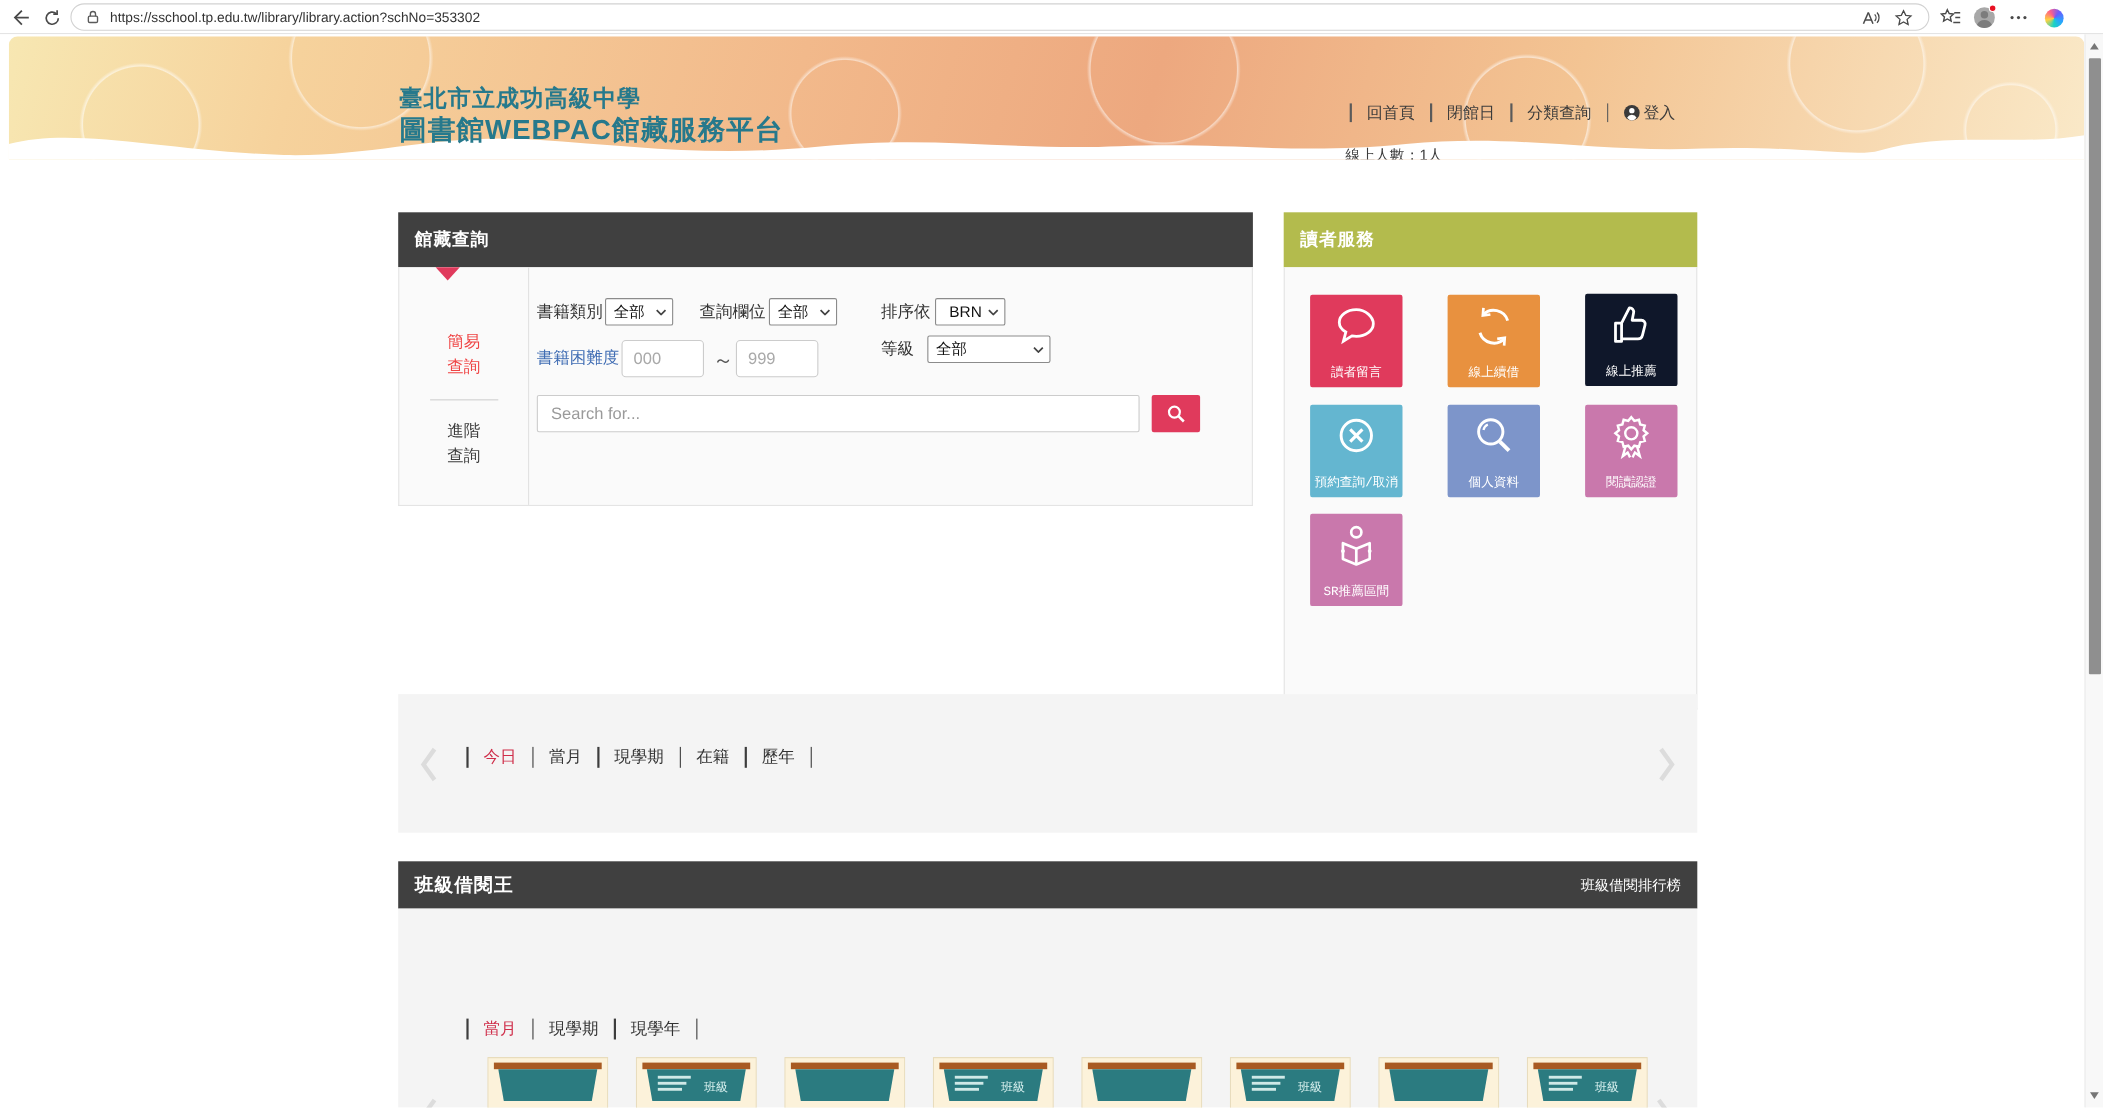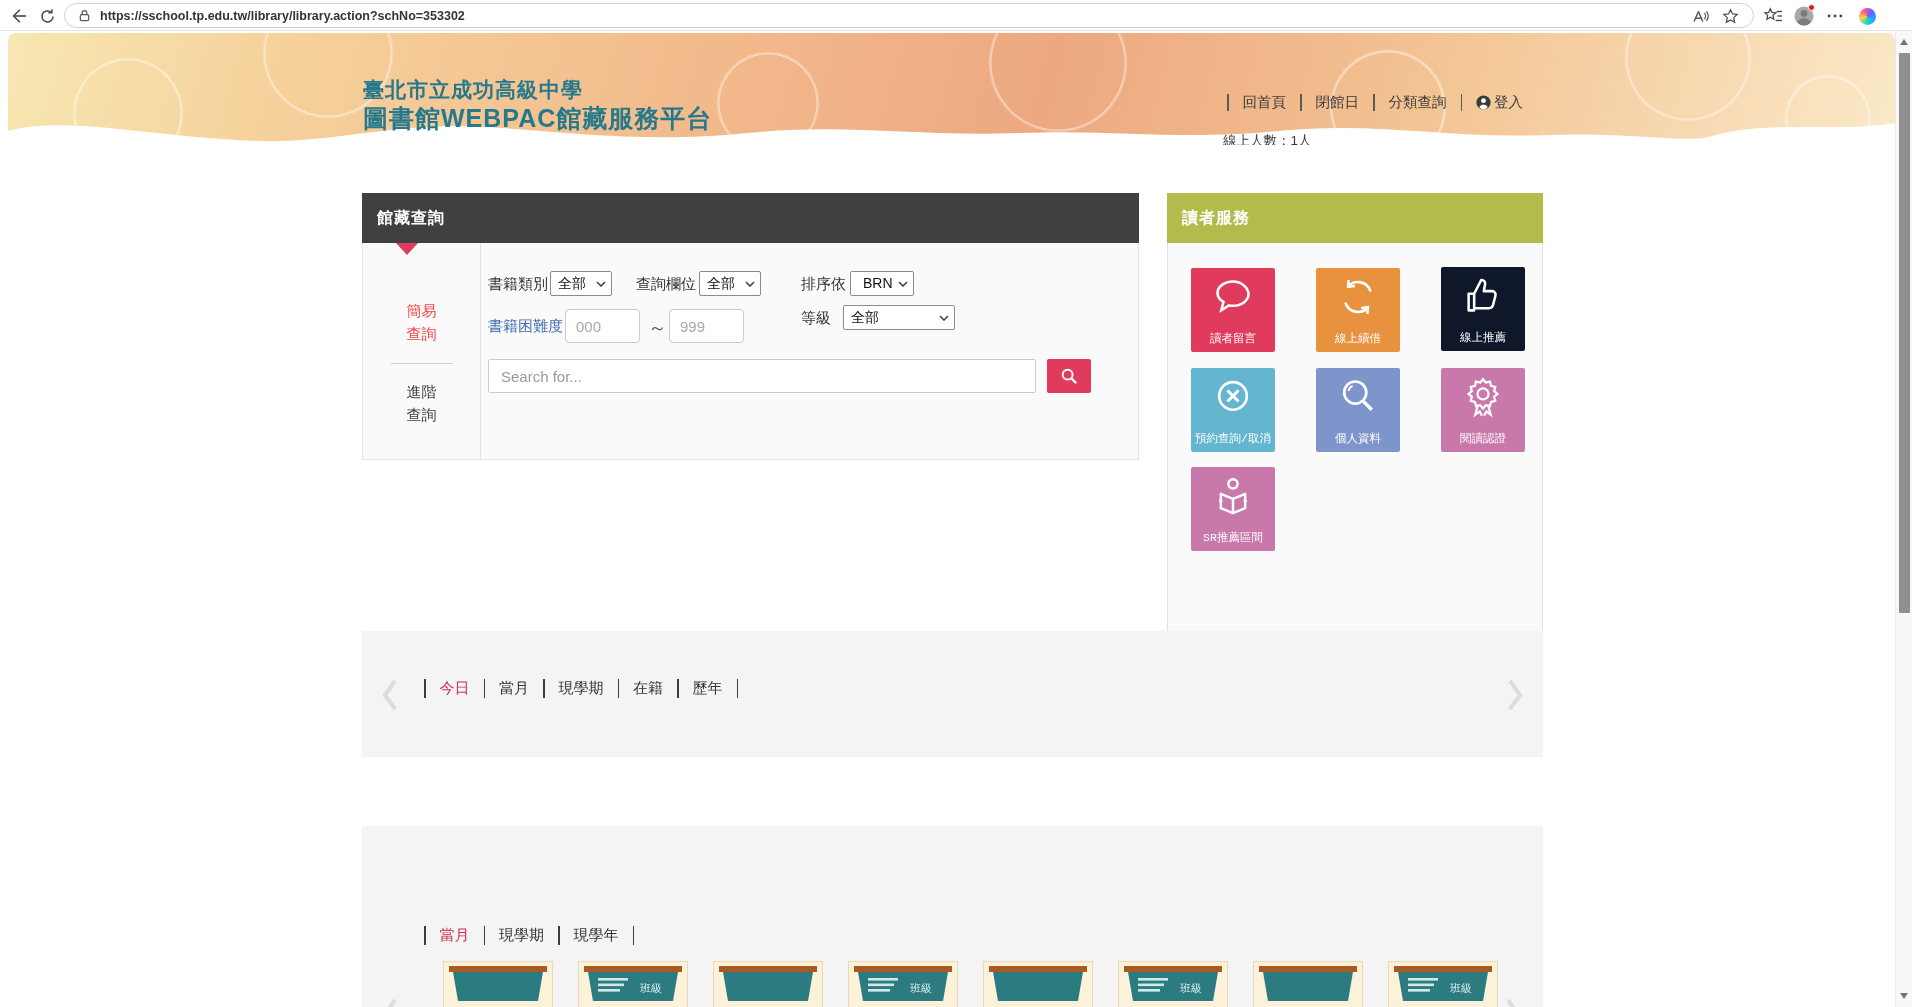--- a/index.html
+++ b/index.html
@@ -3,21 +3,21 @@
 <meta charset="utf-8">
 <style>
   * { margin:0; padding:0; box-sizing:border-box; }
   html,body { background:#fff; }
   body { font-family:"Liberation Sans","DejaVu Sans",sans-serif; }
   #screen { position:relative; width:1912px; height:1007px; overflow:hidden; background:#fff; }
 
   
   .browser-bar { position:absolute; left:0; top:0; width:1912px; height:31px; background:#ffffff; border-bottom:1px solid #e4e4e4; z-index:50; }
   .nav-btn { position:absolute; top:5px; width:22px; height:22px; display:flex; align-items:center; justify-content:center; cursor:pointer; }
-  .address-pill { position:absolute; left:64px; top:3px; width:1690px; height:25px; border:1px solid #d2d2d2; border-radius:13px; background:#fff; display:flex; align-items:center;font-weight:bold; }
+  .address-pill { position:absolute; left:64px; top:3px; width:1690px; height:25px; border:1px solid #d2d2d2; border-radius:13px; background:#fff; display:flex; align-items:center; }
   .url-text { font-size:12.5px; color:#333; margin-left:8px; white-space:nowrap; }
   .chrome-icon { position:absolute; top:5px; width:22px; height:22px; display:flex; align-items:center; justify-content:center; }
   .avatar-wrap { position:relative; width:20px; height:20px; }
   .avatar-dot { position:absolute; right:-1px; top:-2px; width:7px; height:7px; border-radius:50%; background:#e81123; border:1px solid #fff; }
   .copilot-ball { width:17px; height:17px; border-radius:50%; background:conic-gradient(from 40deg,#6a5cff,#2aa3ff,#19d3c5,#ffd13f,#ff5e8a,#6a5cff); }
 
   
   .header-band { position:absolute; left:8px; top:33px; width:1887px; height:112px; border-radius:8px 8px 0 0; overflow:hidden;
     background:
       radial-gradient(circle at 120px 80px, transparent 52px, rgba(255,255,255,.55) 53px, transparent 56px),
@@ -356,20 +356,24 @@
         <span class="vbar"></span>
         <a>在籍</a>
         <span class="vbar"></span>
         <a>歷年</a>
         <span class="vbar"></span>
       </div>
     </div>
   </div>
 
   <div class="king-sec" style="top:783px; height:224px;">
+    <div class="panel-hd red-bg king-hd">
+      <span>班級借閱王</span>
+      <a class="king-link">班級借閱排行榜</a>
+    </div>
     <div class="king-body" style="height:181px;">
       <div class="tab-row" style="left:48px; top:100px;">
         <span class="vbar"></span>
         <a class="active">當月</a>
         <span class="vbar"></span>
         <a>現學期</a>
         <span class="vbar"></span>
         <a>現學年</a>
         <span class="vbar"></span>
       </div>

